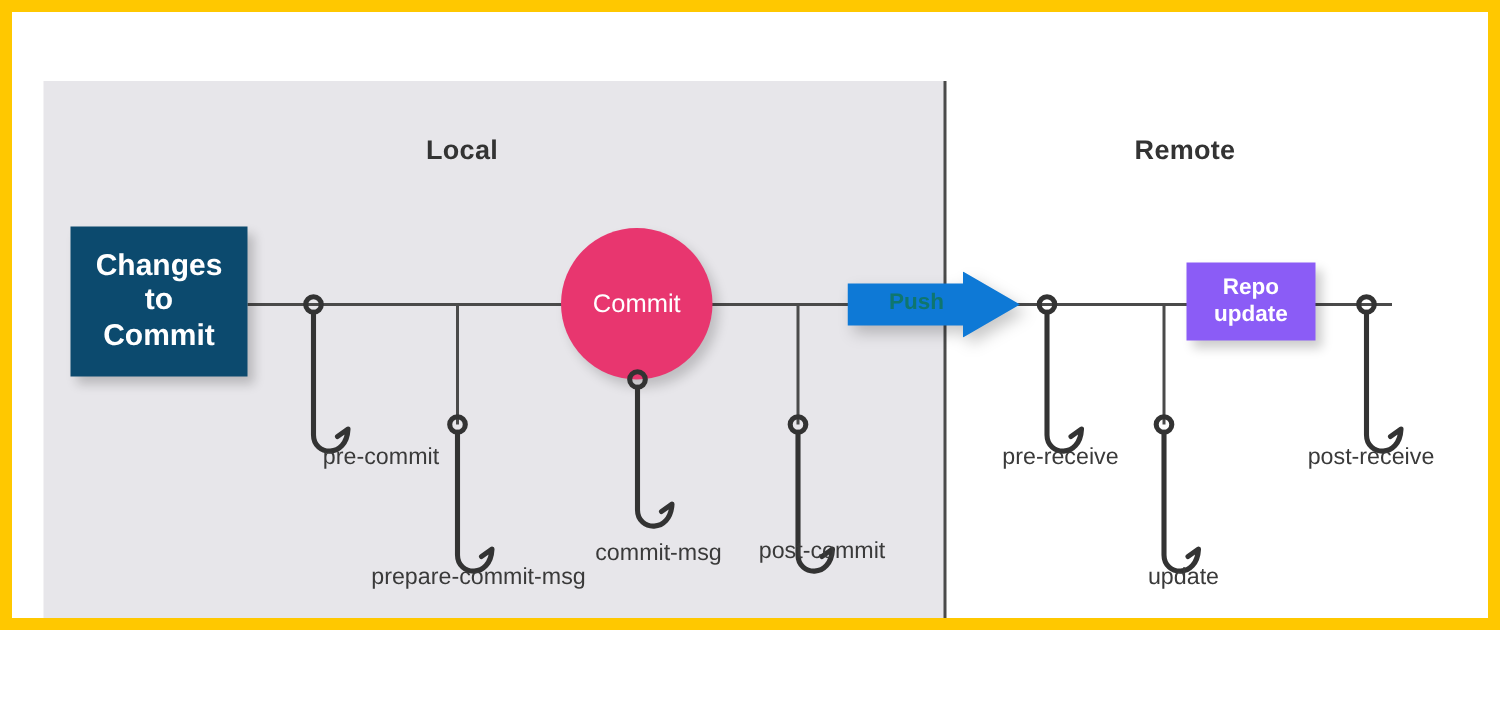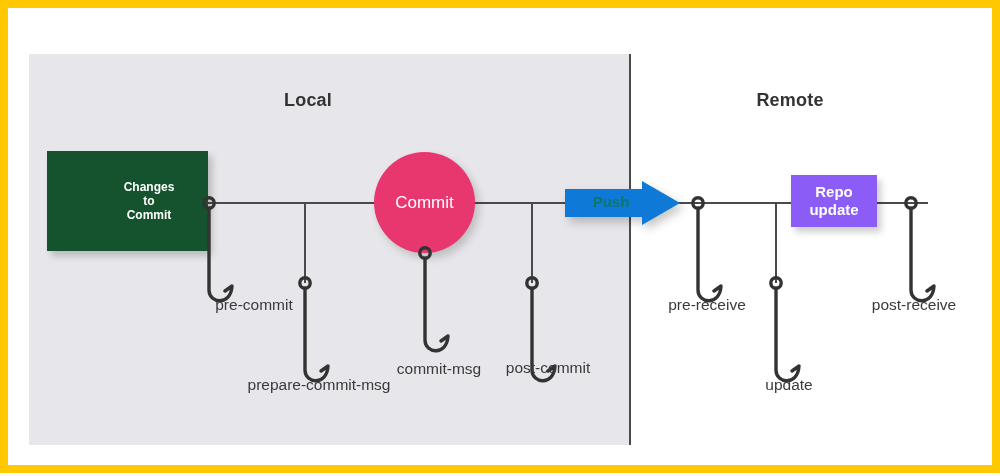--- a/index.html
+++ b/index.html
@@ -3,21 +3,21 @@
 <meta charset="utf-8">
 <style>
   html, body {
     margin: 0;
     padding: 0;
     background: #ffffff;
   }
   #canvas {
     position: relative;
     width: 1000px;
-    height: 473px;
+    height: 420px;
     background: #ffffff;
     border: 8px solid #FFC800;
     box-sizing: border-box;
     font-family: "Liberation Sans", sans-serif;
     overflow: hidden;
   }
 
   
   .local-panel {
     position: absolute;
@@ -66,24 +66,23 @@
     align-items: center;
     justify-content: center;
     text-align: center;
     color: #ffffff;
     box-shadow: 4px 5px 7px rgba(0,0,0,0.20);
     line-height: 1.18;
   }
   #box-changes {
     left: 39px; top: 143px;
     width: 118px; height: 100px;
-    background: #14532d;
-    font-size: 12px;
-    font-weight: bold;
-    padding-left: 43px;
+    background: #0c4a6e;
+    font-size: 20px;
+    font-weight: bold;
   }
   #box-repo {
     left: 783px; top: 167px;
     width: 86px; height: 52px;
     background: #8b5cf6;
     font-size: 15px;
     font-weight: bold;
   }
 
   

